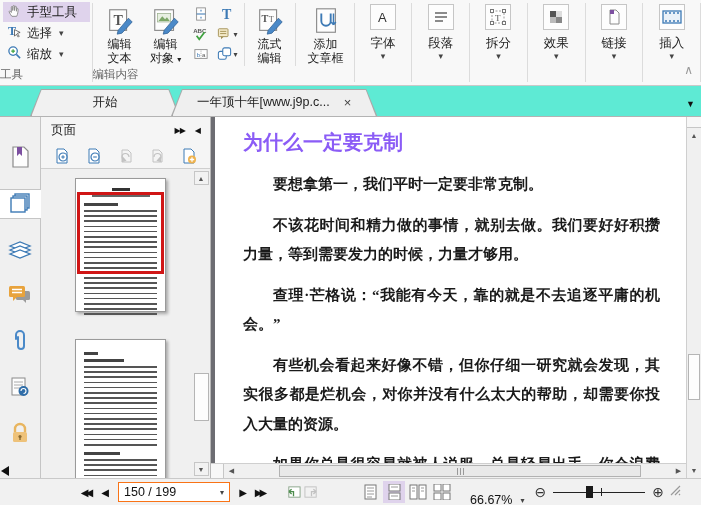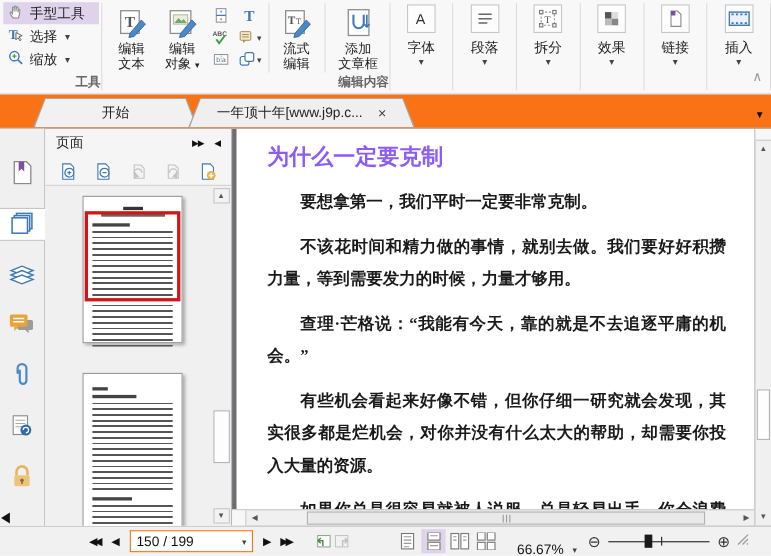--- a/index.html
+++ b/index.html
@@ -4,21 +4,21 @@
 <style>
   * { margin:0; padding:0; box-sizing:border-box; }
   html,body { width:701px; height:505px; overflow:hidden; }
   body { font-family:"Liberation Sans","DejaVu Sans",sans-serif; font-size:12px; color:#333; background:#f0f0f0; }
   .app { width:701px; height:505px; display:flex; flex-direction:column; border:0; background:#f6f6f6; }
 
   
   .ribbon { height:86px; background:#f8f8f8; border-bottom:1px solid #c9c9c9; display:flex; position:relative; flex-shrink:0; }
   .vdiv { width:1px; background:#dcdcdc; margin:3px 0; }
   .group { position:relative; display:flex; }
-  .group-label { position:absolute; bottom:3px; left:0; right:0; text-align:right; font-size:11.5px; color:#666;font-weight:bold; }
+  .group-label { position:absolute; bottom:3px; left:0; right:0; text-align:left; font-size:11.5px; color:#666; }
   
   .tools-col { width:92px; padding:2px 2px 16px 3px; display:flex; flex-direction:column; gap:1px; }
   .tool-row { display:flex; align-items:center; gap:5px; height:20px; padding:0 4px; font-size:12.5px; color:#222; cursor:default; }
   .tool-row .caret { font-size:9px; color:#444; margin-left:2px; }
   .sel-purple { background:#dfd3ec; }
   
   .edit-group { padding:0 0 16px 0; }
   .big-btn { width:46px; display:flex; flex-direction:column; align-items:center; padding-top:5px; cursor:default; }
   .big-btn .bicon { height:32px; display:flex; align-items:center; justify-content:center; }
   .big-btn .blabel { font-size:12px; line-height:14px; text-align:center; white-space:pre-line; color:#222; }
@@ -27,21 +27,21 @@
   .mini-ico { height:16px; display:flex; align-items:center; gap:2px; justify-content:center; cursor:default; }
   .mini-ico .caret { font-size:8px; color:#444; }
   
   .fmt-btn { width:57px; display:flex; flex-direction:column; align-items:center; padding-top:4px; cursor:default; }
   .fmt-icon-box { width:26px; height:26px; border:1px solid #c6c6c6; background:#fdfdfd; display:flex; align-items:center; justify-content:center; }
   .fmt-label { margin-top:5px; font-size:12.5px; color:#222; }
   .fmt-caret { font-size:9px; color:#444; line-height:8px; }
   .ribbon-collapse { position:absolute; right:8px; bottom:8px; color:#999; font-size:12px; cursor:pointer; }
 
   
-  .tabbar { height:31px; background:#f97316; border-bottom:1px solid #b3b3b3; display:flex; align-items:flex-end; position:relative; flex-shrink:0; }
+  .tabbar { height:31px; background:#5eead4; border-bottom:1px solid #b3b3b3; display:flex; align-items:flex-end; position:relative; flex-shrink:0; }
   .tab { position:relative; height:27px; display:flex; align-items:center; justify-content:center; padding:0 26px; margin-right:-9px; clip-path:polygon(11px 0, calc(100% - 11px) 0, 100% 100%, 0 100%); background:#a9a9a9; font-size:12.5px; color:#222; cursor:pointer; }
   .tab::before { content:""; position:absolute; inset:1px 1.5px 0 1.5px; clip-path:polygon(10px 0, calc(100% - 10px) 0, 100% 100%, 0 100%); background:#f1f1f1; }
   .tab.active::before { background:#efefef; }
   .tab > span { position:relative; z-index:1; }
   .tab .close-x { margin-left:14px; font-size:13px; color:#444; cursor:pointer; }
   .tab-first { margin-left:30px; min-width:150px; }
   .tab-menu { position:absolute; right:6px; bottom:7px; font-size:9px; color:#111; cursor:pointer; }
 
   
   .main { flex:1; display:flex; min-height:0; }

